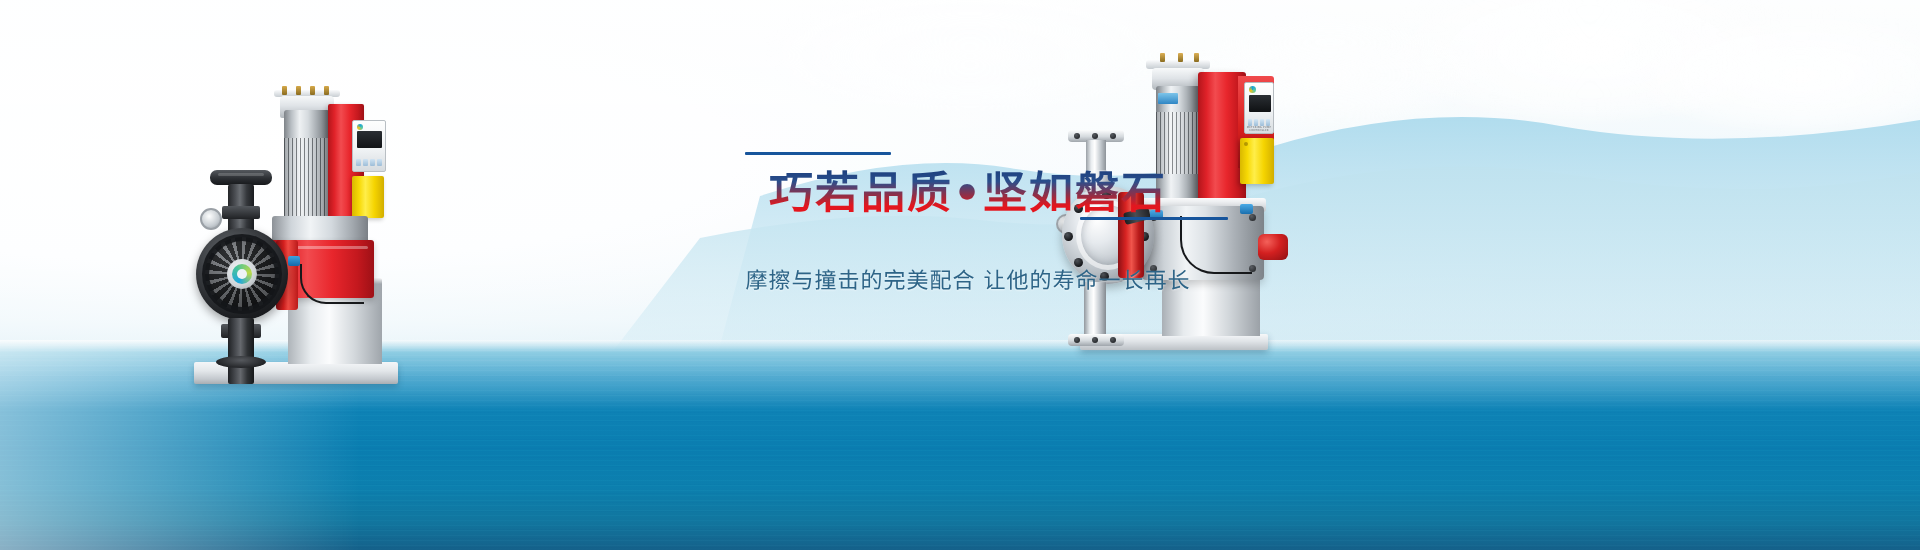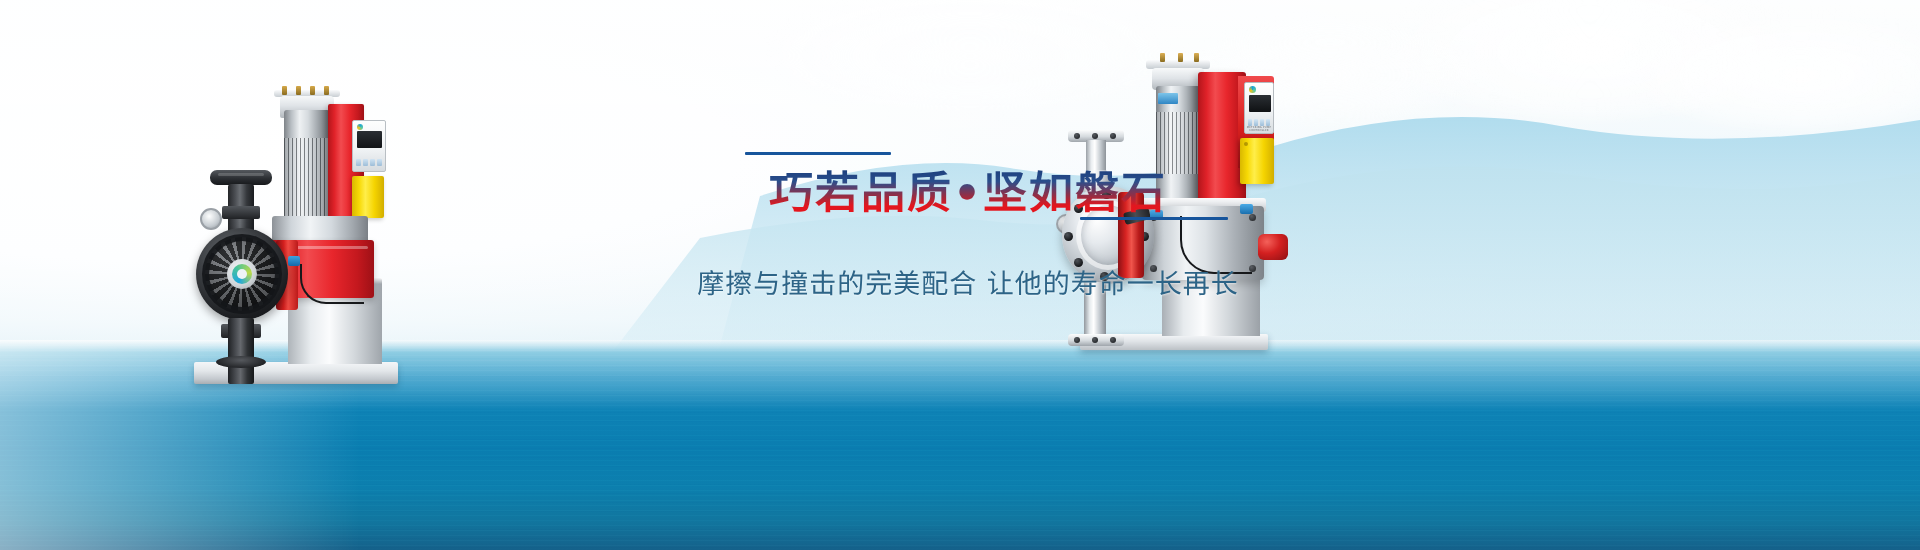--- a/index.html
+++ b/index.html
@@ -90,21 +90,21 @@
     font-weight:700;
     line-height:1.08;
     white-space:nowrap;
     background:linear-gradient(180deg,#1c3f7d 0%,#2a4e8c 26%,#9d2b3f 58%,#e1171f 76%,#e8131b 100%);
     -webkit-background-clip:text;background-clip:text;
     -webkit-text-fill-color:transparent;color:transparent;
   }
 
   .subhead{
     margin-top:42px;
-    font-size:27px;
+    font-size:22px;
     letter-spacing:1px;
     color:#2d6487;
     white-space:nowrap;
     font-weight:500;
     text-shadow:0 1px 2px rgba(255,255,255,.6);
   }
 
   
   .pump{position:absolute;z-index:30;}
   .pump *{box-sizing:border-box;}

